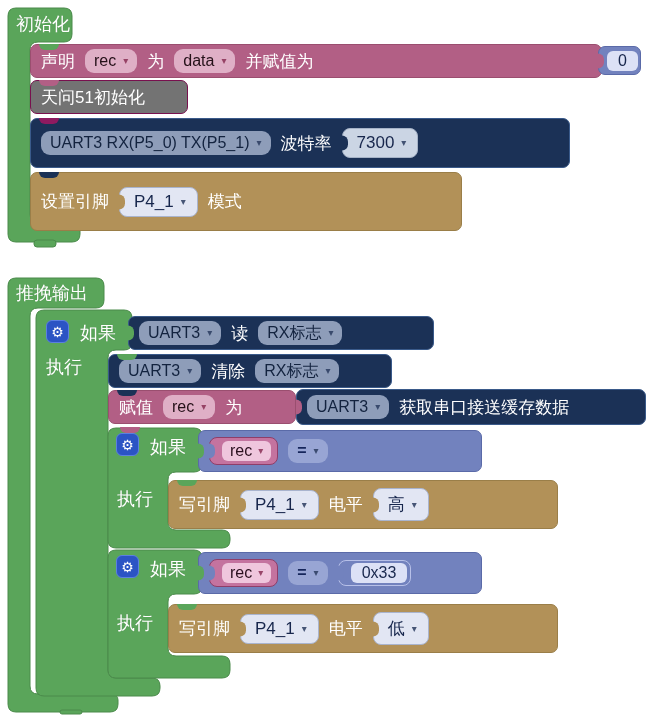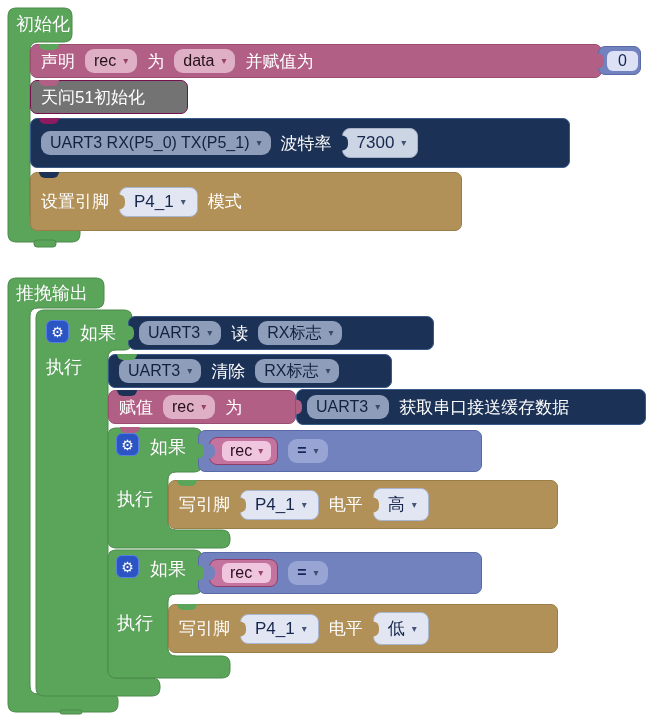--- a/index.html
+++ b/index.html
@@ -225,20 +225,23 @@
     <span class="valblk recblk vbump" style="--sk:#7282BE">
       <span class="dd-reclight">
         <span>rec</span>
         <span class="ar ar-maroon"></span>
       </span>
     </span>
     <span class="dd dd-eq">
       <span>=</span>
       <span class="ar ar-navy"></span>
     </span>
+    <span class="valblk numsock vbump" style="--sk:#7282BE">
+      <span class="numfield">0x33</span>
+    </span>
   </div>
 
   <div class="glabel" style="left:117px;top:613px">执行</div>
 
   <div class="blk tan ntop" style="left:168px;top:604px;width:390px;height:49px;--nt:#5AA55A">
     <span>写引脚</span>
     <span class="socket vbump" style="--sk:#B29158">
       <span>P4_1</span>
       <span class="ar ar-navy"></span>
     </span>

